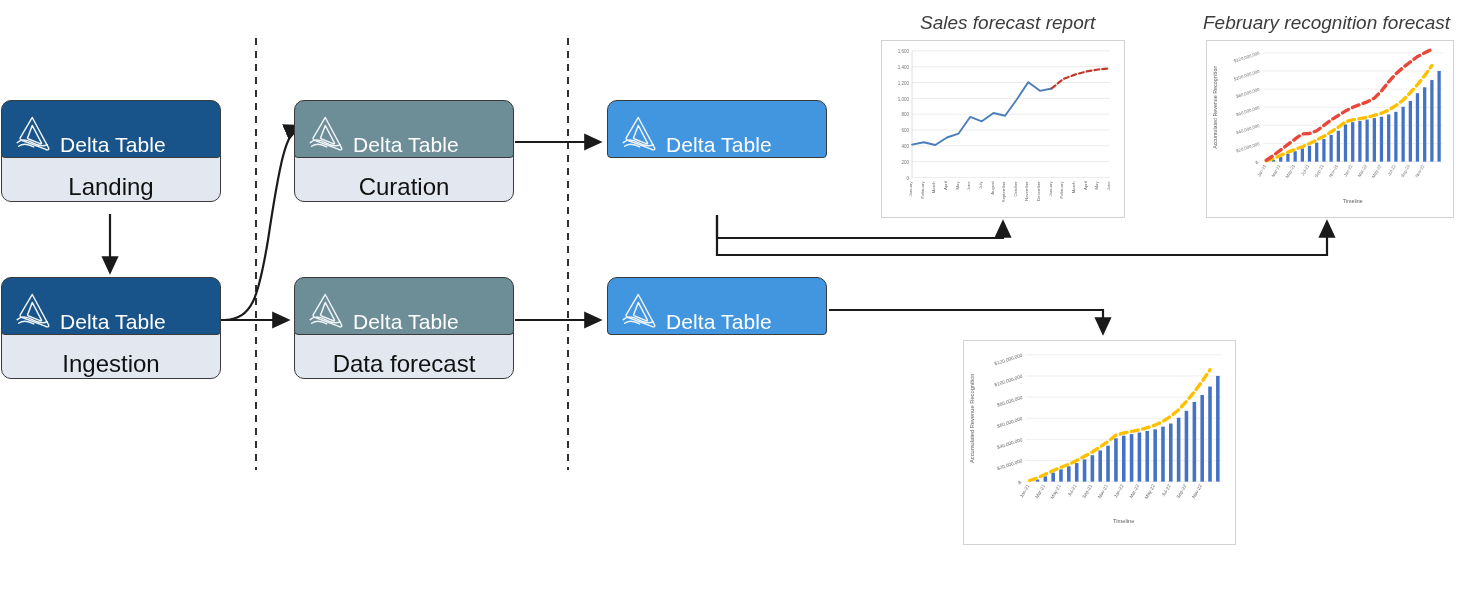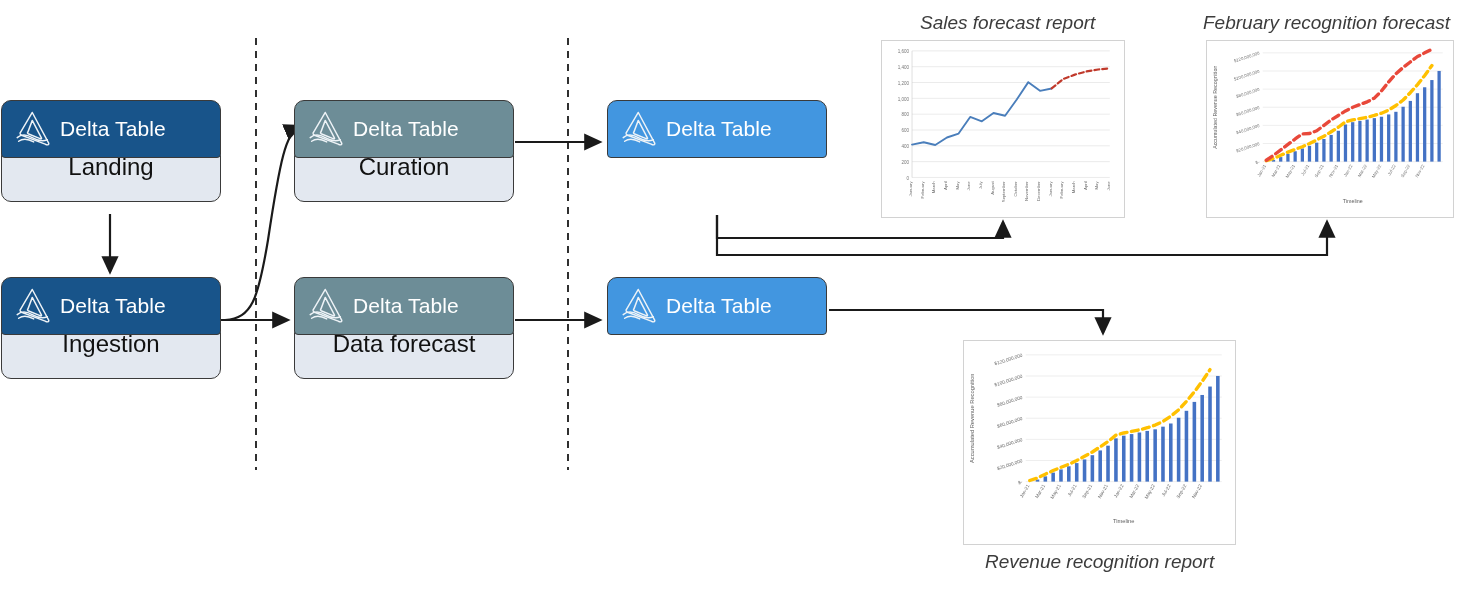--- a/index.html
+++ b/index.html
@@ -3,26 +3,26 @@
 <meta charset="utf-8">
 <style>
   html,body{margin:0;padding:0;background:#ffffff;}
   body{width:1465px;height:608px;position:relative;overflow:hidden;
        font-family:"Liberation Sans","DejaVu Sans",sans-serif;color:#222;}
   #stage{position:absolute;left:0;top:0;width:1465px;height:608px;}
 
   
   .node{position:absolute;width:220px;}
   .node .hdr{height:58px;border-radius:10px 10px 4px 4px;border:1px solid #3a3a3a;
-      display:flex;align-items:center;box-sizing:border-box;padding-left:8px;gap:4px;
+      display:flex;align-items:flex-end;box-sizing:border-box;padding-left:8px;gap:4px;
       position:relative;z-index:2;}
   .node .hdr .logo{width:46px;height:46px;flex:0 0 46px;}
   .node .hdr .ttl{color:#ffffff;font-size:21px;letter-spacing:.1px;white-space:nowrap;}
   .node .bdy{height:50px;margin-top:-6px;border-radius:4px 4px 10px 10px;
-      border:1px solid #3a3a3a;background:#e3e8f0;display:flex;align-items:flex-start;
+      border:1px solid #3a3a3a;background:#e3e8f0;display:flex;align-items:flex-end;
       justify-content:center;box-sizing:border-box;position:relative;z-index:1;}
   .node .bdy span{font-size:24px;color:#111;white-space:nowrap;}
 
   .hdr.dark{background:#18548a;}
   .hdr.teal{background:#6d8d97;}
   .hdr.blue{background:#4296e0;}
 
   
   .chartcard{position:absolute;background:#ffffff;border:1px solid #d2d2d2;box-sizing:border-box;}
   .chartlabel{position:absolute;font-size:19px;color:#3c3c3c;white-space:nowrap;font-style:italic;}
@@ -157,21 +157,20 @@
           <path d="M10 44 C17 38 24 40 31 44 C38 48 45 50 52 47"></path>
           <path d="M12 49 C19 44 26 46 33 50"></path>
         </g>
       </svg>
       <span class="ttl">Delta Table</span>
     </div>
   </div>
 
   <div class="chartlabel" style="left:920px;top:12px;">Sales forecast report</div>
   <div class="chartlabel" style="left:1203px;top:12px;">February recognition forecast</div>
-  <div class="chartlabel" style="left:985px;top:551px;">Revenue recognition report</div>
 
   <div class="chartcard" style="left:881px;top:40px;width:244px;height:178px;">
     <svg class="svgfull" id="svg-sales" viewBox="0 0 244 178">
         <line x1="30" y1="138" x2="230" y2="138" stroke="#d6d6d6" stroke-width="0.5"></line>
         <text x="27" y="140.2" text-anchor="end" font-size="4.6" fill="#777">0</text>
         <line x1="30" y1="122" x2="230" y2="122" stroke="#d6d6d6" stroke-width="0.5"></line>
         <text x="27" y="124.2" text-anchor="end" font-size="4.6" fill="#777">200</text>
         <line x1="30" y1="106" x2="230" y2="106" stroke="#d6d6d6" stroke-width="0.5"></line>
         <text x="27" y="108.2" text-anchor="end" font-size="4.6" fill="#777">400</text>
         <line x1="30" y1="90" x2="230" y2="90" stroke="#d6d6d6" stroke-width="0.5"></line>

